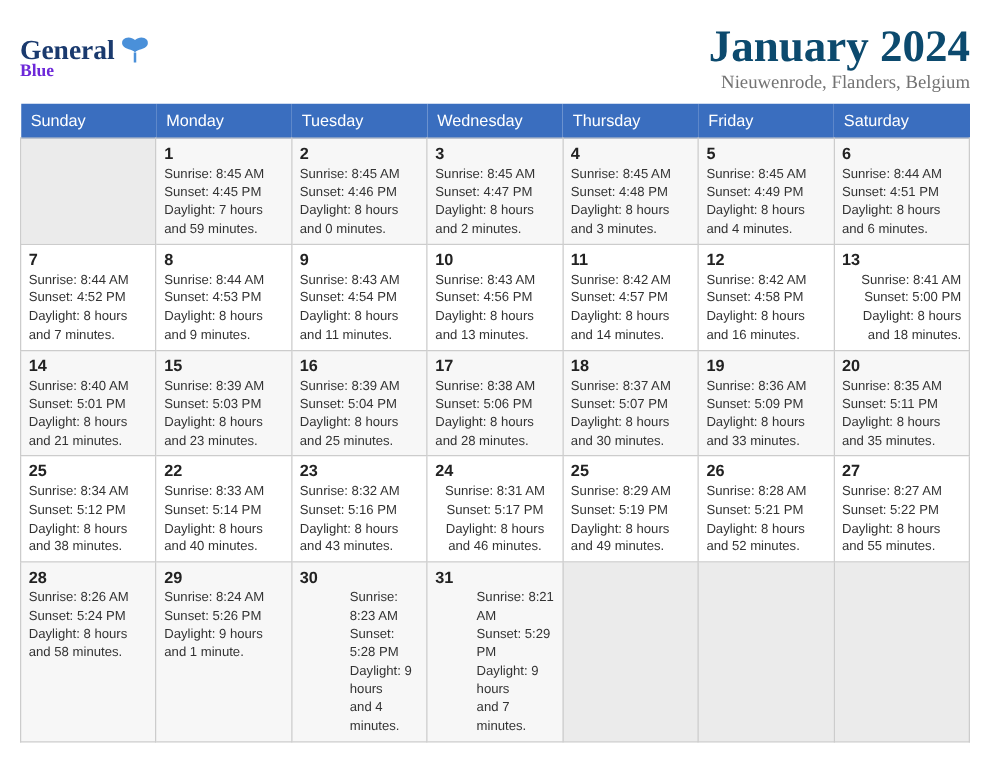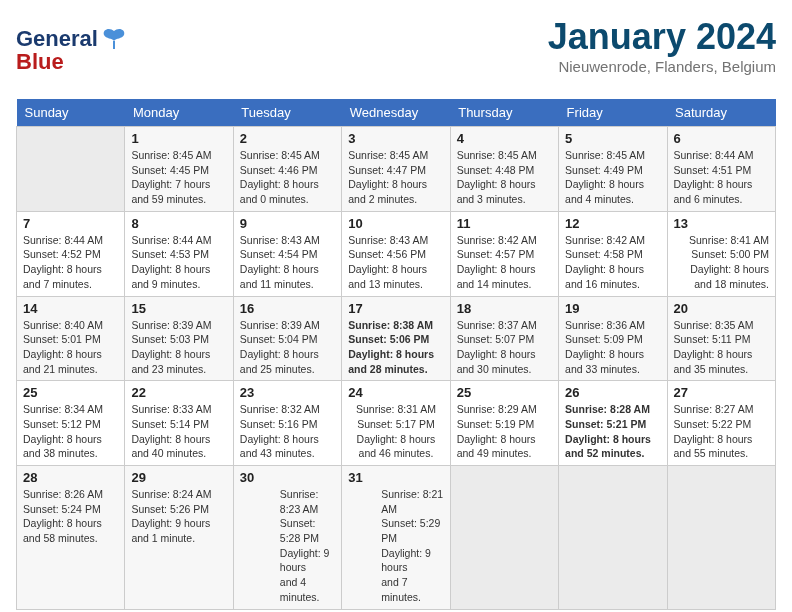--- a/index.html
+++ b/index.html
@@ -6,22 +6,23 @@
     body {
       font-family: Arial, sans-serif;
       background: #fff;
       width: 792px;
       min-height: 612px;
       padding: 16px;
     }
     .header {
       display: flex;
       justify-content: space-between;
-      align-items: flex-end;
-      margin-bottom: 24px;
+      align-items: center;
+      margin-bottom: 8px;
+      font-family: Liberation Serif, serif;
     }
     .logo {
       display: flex;
       flex-direction: column;
       align-items: flex-start;
     }
     .title-block {
       text-align: right;
     }
     .month-title {
@@ -86,21 +87,21 @@
 
 <div class="header">
   <div class="logo">
     <div style="display:flex;align-items:center;gap:2px;">
       <span style="font-size:22px;font-weight:bold;color:#1a3a6e;">General</span>
       <svg width="28" height="28" viewBox="0 0 28 28">
         <path d="M14 6 C18 2, 26 4, 24 10 C22 14, 16 13, 14 16 C12 13, 6 14, 4 10 C2 4, 10 2, 14 6Z" fill="#4a90d9"></path>
         <path d="M14 16 L14 24" stroke="#4a90d9" stroke-width="2" fill="none"></path>
       </svg>
     </div>
-    <span style="font-size:22px;font-weight:bold;color:#b91c1c;margin-top:-4px;">Blue</span>
+    <span style="font-size:14px;font-weight:bold;color:#6d28d9;margin-top:-4px;">Blue</span>
   </div>
   <div class="title-block">
     <div class="month-title">January 2024</div>
     <div class="location">Nieuwenrode, Flanders, Belgium</div>
   </div>
 </div>
 
 <table class="calendar">
   <thead>
     <tr>
@@ -227,21 +228,21 @@
         </td>
         <td>
           <span class="day-num">16</span>
           <div class="day-info" style="white-space: pre-line;">Sunrise: 8:39 AM
 Sunset: 5:04 PM
 Daylight: 8 hours
 and 25 minutes.</div>
         </td>
         <td>
           <span class="day-num">17</span>
-          <div class="day-info" style="white-space: pre-line; font-weight: bold;">Sunrise: 8:38 AM
+          <div class="day-info" style="white-space: pre-line;">Sunrise: 8:38 AM
 Sunset: 5:06 PM
 Daylight: 8 hours
 and 28 minutes.</div>
         </td>
         <td>
           <span class="day-num">18</span>
           <div class="day-info" style="white-space: pre-line;">Sunrise: 8:37 AM
 Sunset: 5:07 PM
 Daylight: 8 hours
 and 30 minutes.</div>
@@ -292,21 +293,21 @@
         </td>
         <td>
           <span class="day-num">25</span>
           <div class="day-info" style="white-space: pre-line;">Sunrise: 8:29 AM
 Sunset: 5:19 PM
 Daylight: 8 hours
 and 49 minutes.</div>
         </td>
         <td>
           <span class="day-num">26</span>
-          <div class="day-info" style="white-space: pre-line; font-weight: bold;">Sunrise: 8:28 AM
+          <div class="day-info" style="white-space: pre-line;">Sunrise: 8:28 AM
 Sunset: 5:21 PM
 Daylight: 8 hours
 and 52 minutes.</div>
         </td>
         <td>
           <span class="day-num">27</span>
           <div class="day-info" style="white-space: pre-line;">Sunrise: 8:27 AM
 Sunset: 5:22 PM
 Daylight: 8 hours
 and 55 minutes.</div>

